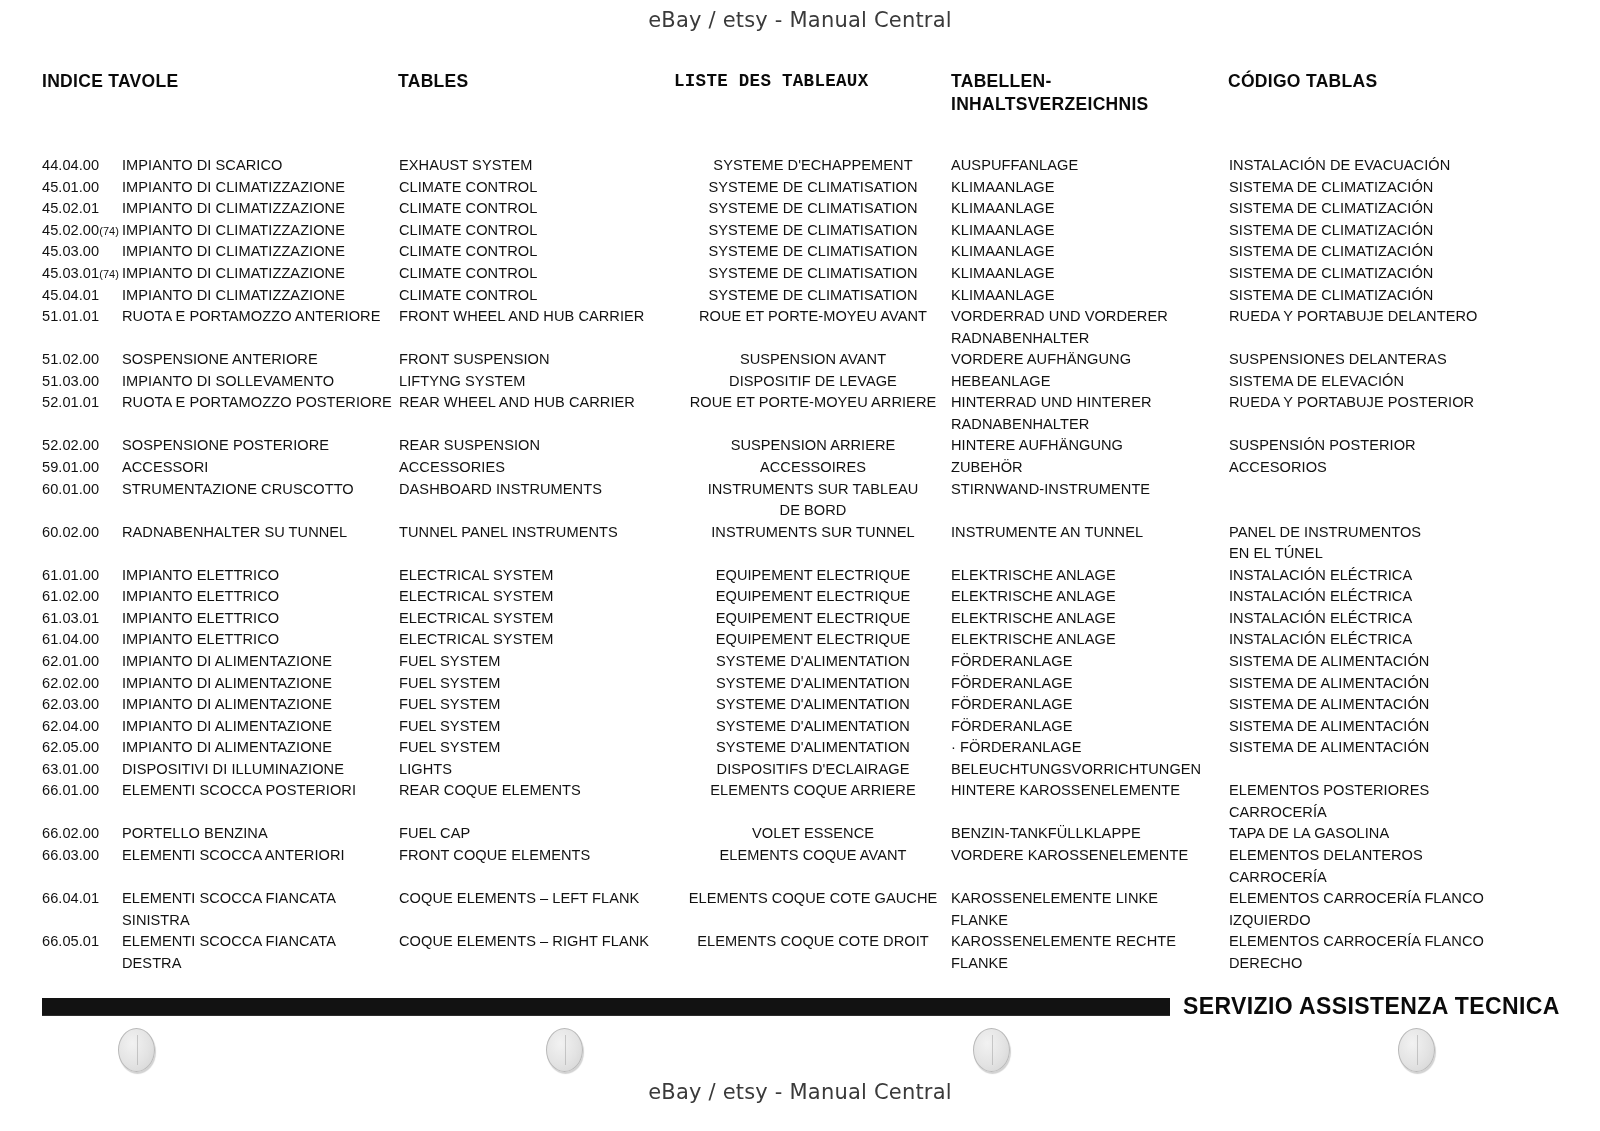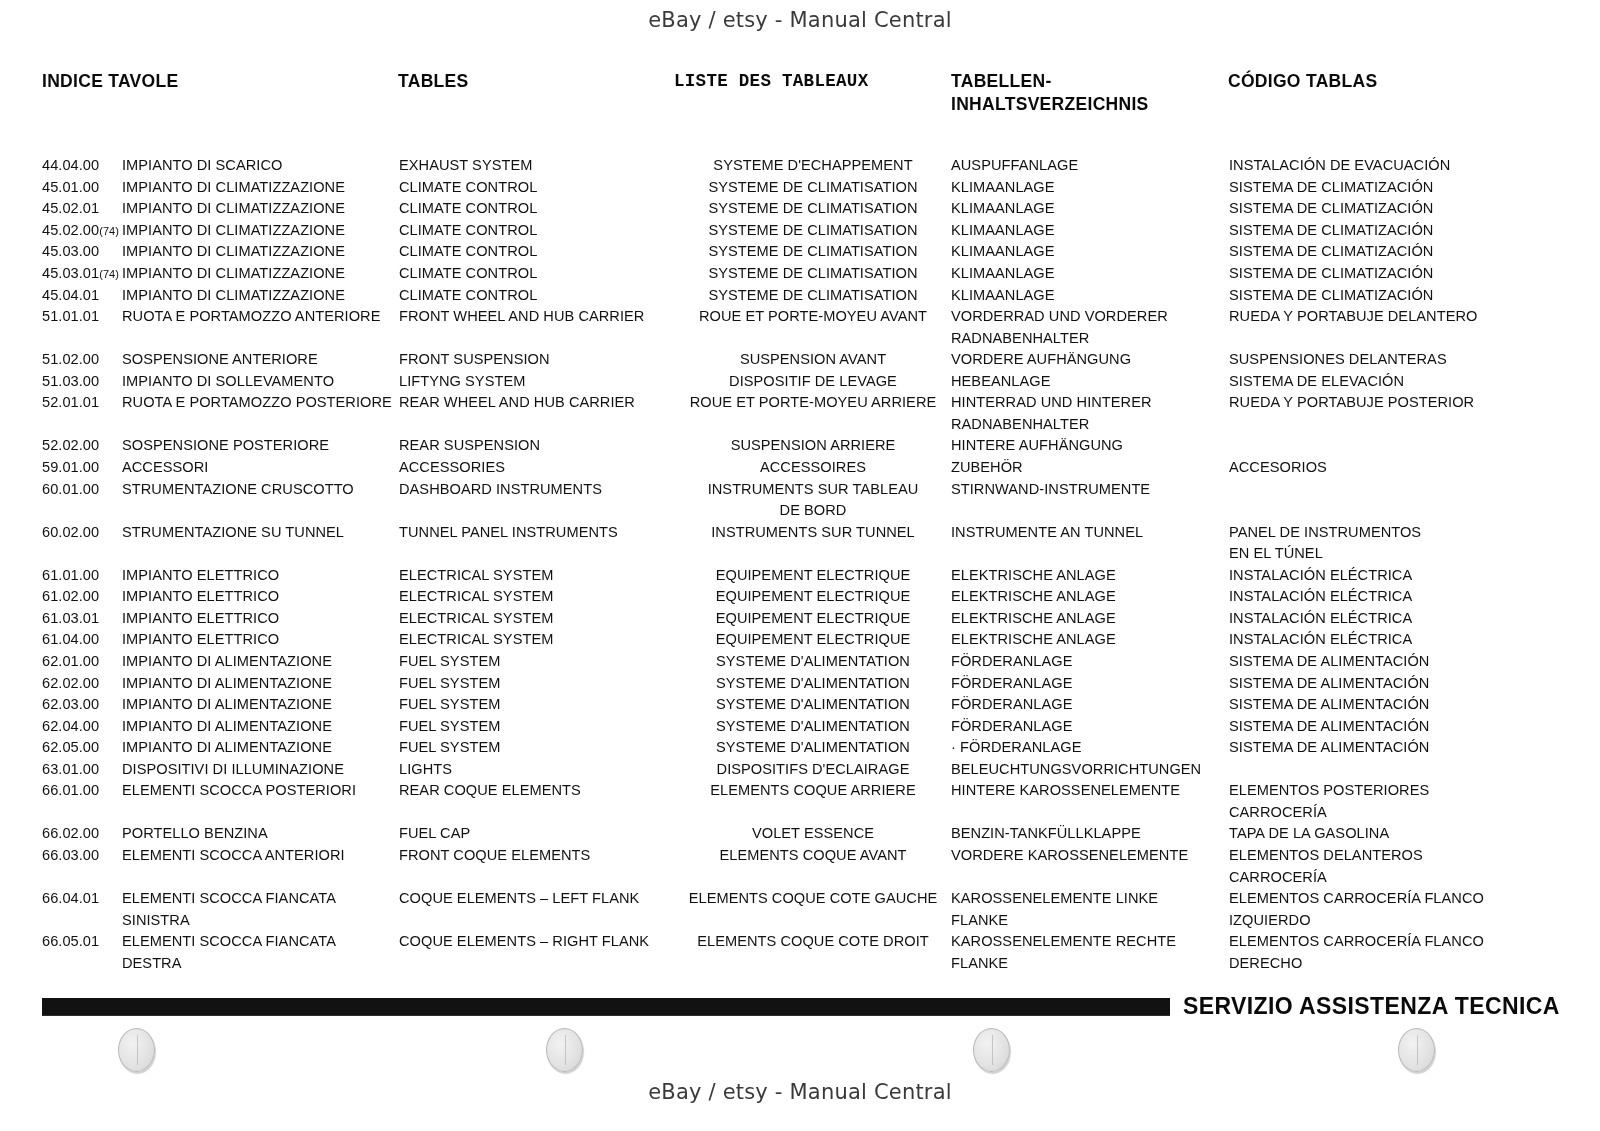--- a/index.html
+++ b/index.html
@@ -242,40 +242,41 @@
       <div class="cell c-de">HINTERRAD UND HINTERER
 RADNABENHALTER</div>
       <div class="cell c-es">RUEDA Y PORTABUJE POSTERIOR</div>
     </div>
     <div class="row">
       <div class="cell c-code">52.02.00</div>
       <div class="cell c-it">SOSPENSIONE POSTERIORE</div>
       <div class="cell c-en">REAR SUSPENSION</div>
       <div class="cell c-fr">SUSPENSION ARRIERE</div>
       <div class="cell c-de">HINTERE AUFHÄNGUNG</div>
+      <div class="cell c-es">SUSPENSIÓN POSTERIOR</div>
     </div>
     <div class="row">
       <div class="cell c-code">59.01.00</div>
       <div class="cell c-it">ACCESSORI</div>
       <div class="cell c-en">ACCESSORIES</div>
       <div class="cell c-fr">ACCESSOIRES</div>
       <div class="cell c-de">ZUBEHÖR</div>
       <div class="cell c-es">ACCESORIOS</div>
     </div>
     <div class="row gap2">
       <div class="cell c-code">60.01.00</div>
       <div class="cell c-it">STRUMENTAZIONE CRUSCOTTO</div>
       <div class="cell c-en">DASHBOARD INSTRUMENTS</div>
       <div class="cell c-fr">INSTRUMENTS SUR TABLEAU
 DE BORD</div>
       <div class="cell c-de">STIRNWAND-INSTRUMENTE</div>
     </div>
     <div class="row gap2">
       <div class="cell c-code">60.02.00</div>
-      <div class="cell c-it">STRUMENTAZIONE SU TUNNEL</div>
+      <div class="cell c-it">RADNABENHALTER SU TUNNEL</div>
       <div class="cell c-en">TUNNEL PANEL INSTRUMENTS</div>
       <div class="cell c-fr">INSTRUMENTS SUR TUNNEL</div>
       <div class="cell c-de">INSTRUMENTE AN TUNNEL</div>
       <div class="cell c-es">PANEL DE INSTRUMENTOS
 EN EL TÚNEL</div>
     </div>
     <div class="row">
       <div class="cell c-code">61.01.00</div>
       <div class="cell c-it">IMPIANTO ELETTRICO</div>
       <div class="cell c-en">ELECTRICAL SYSTEM</div>

